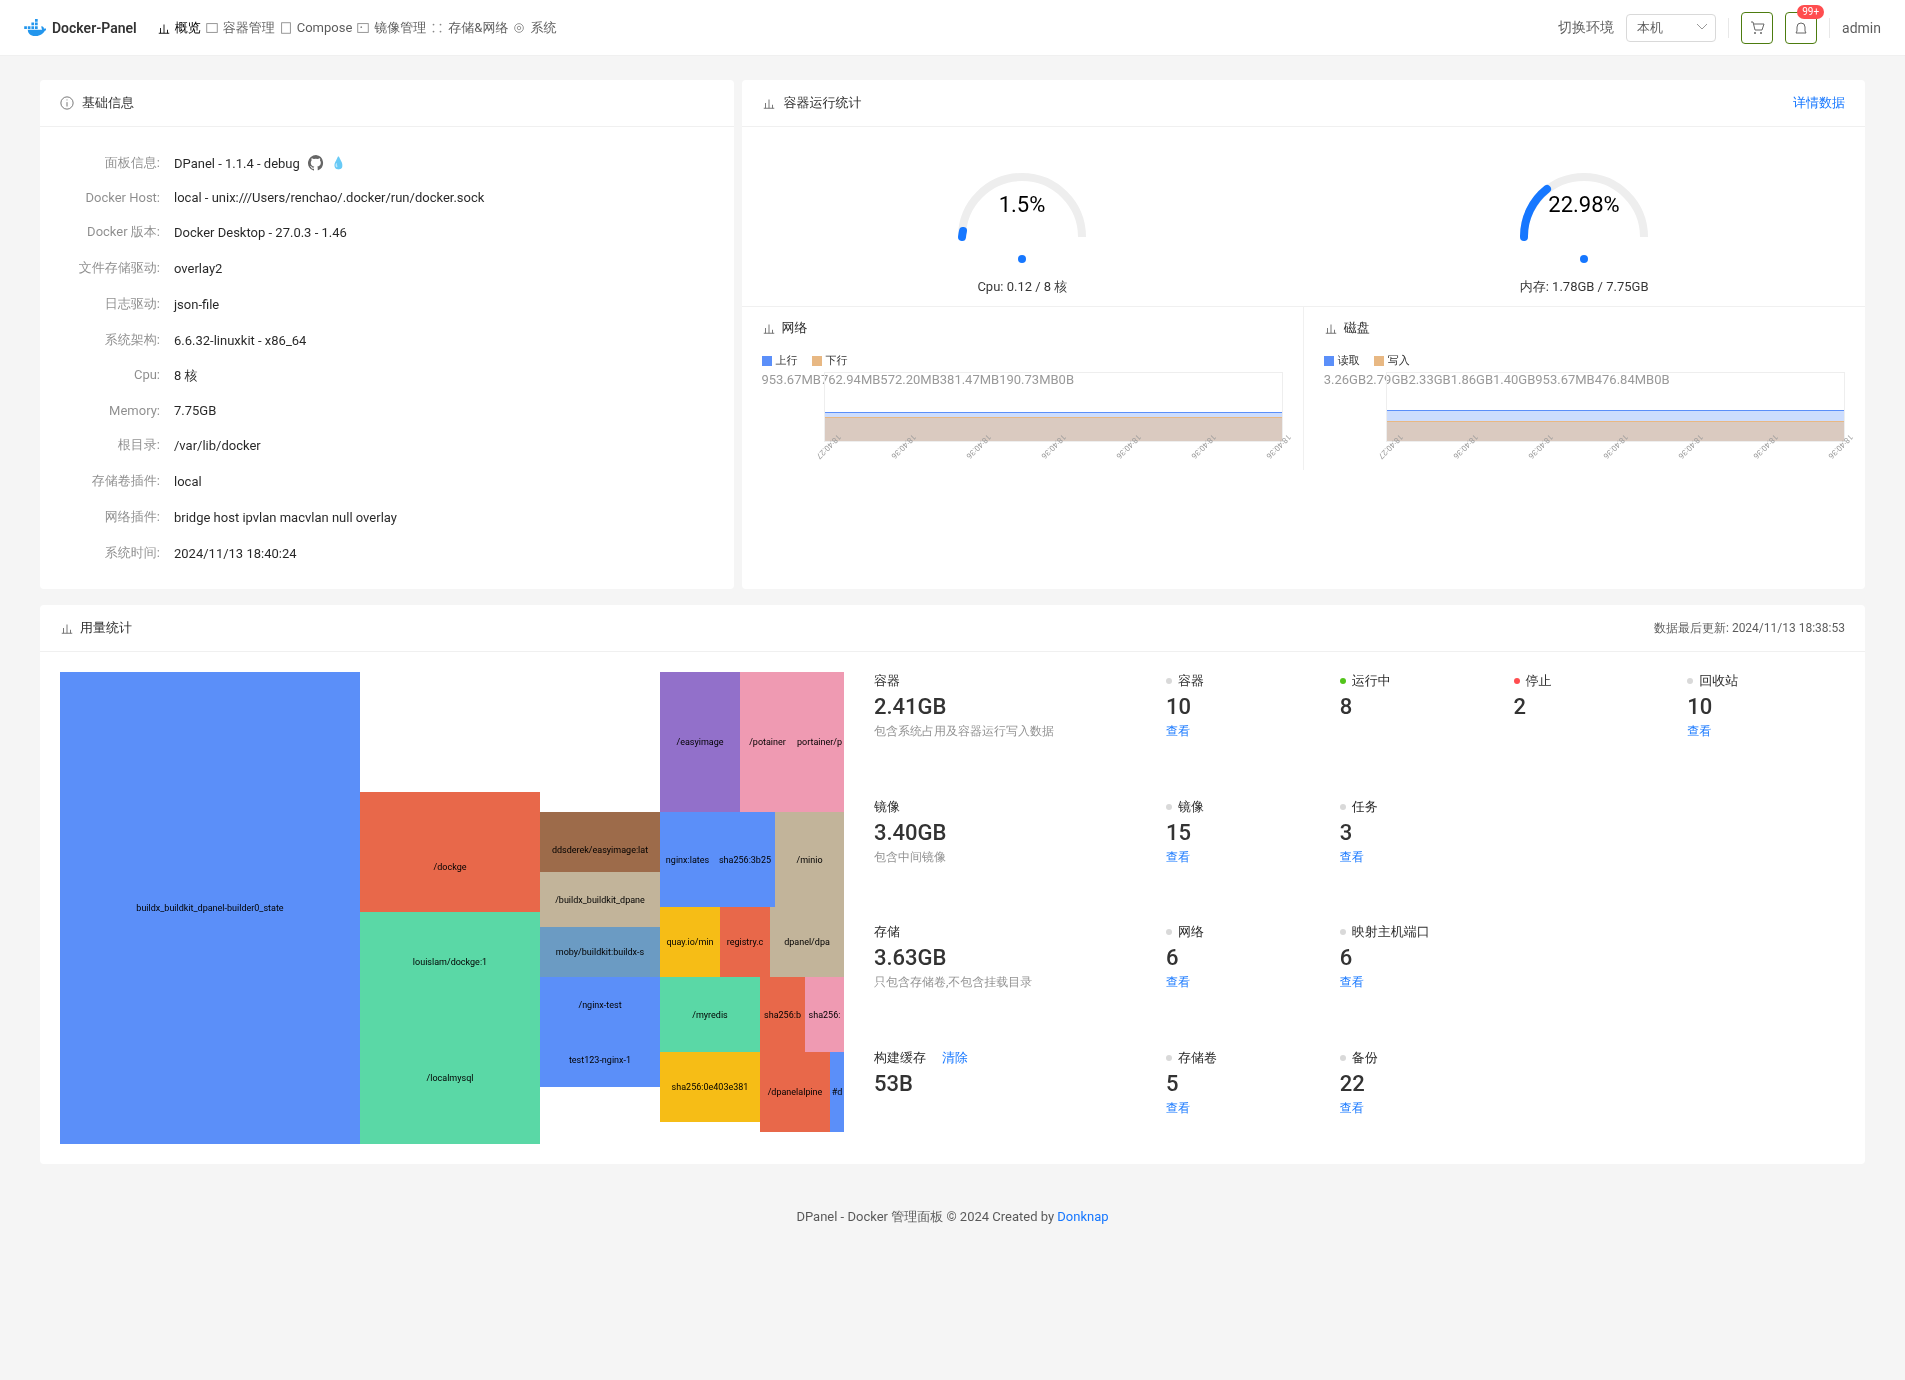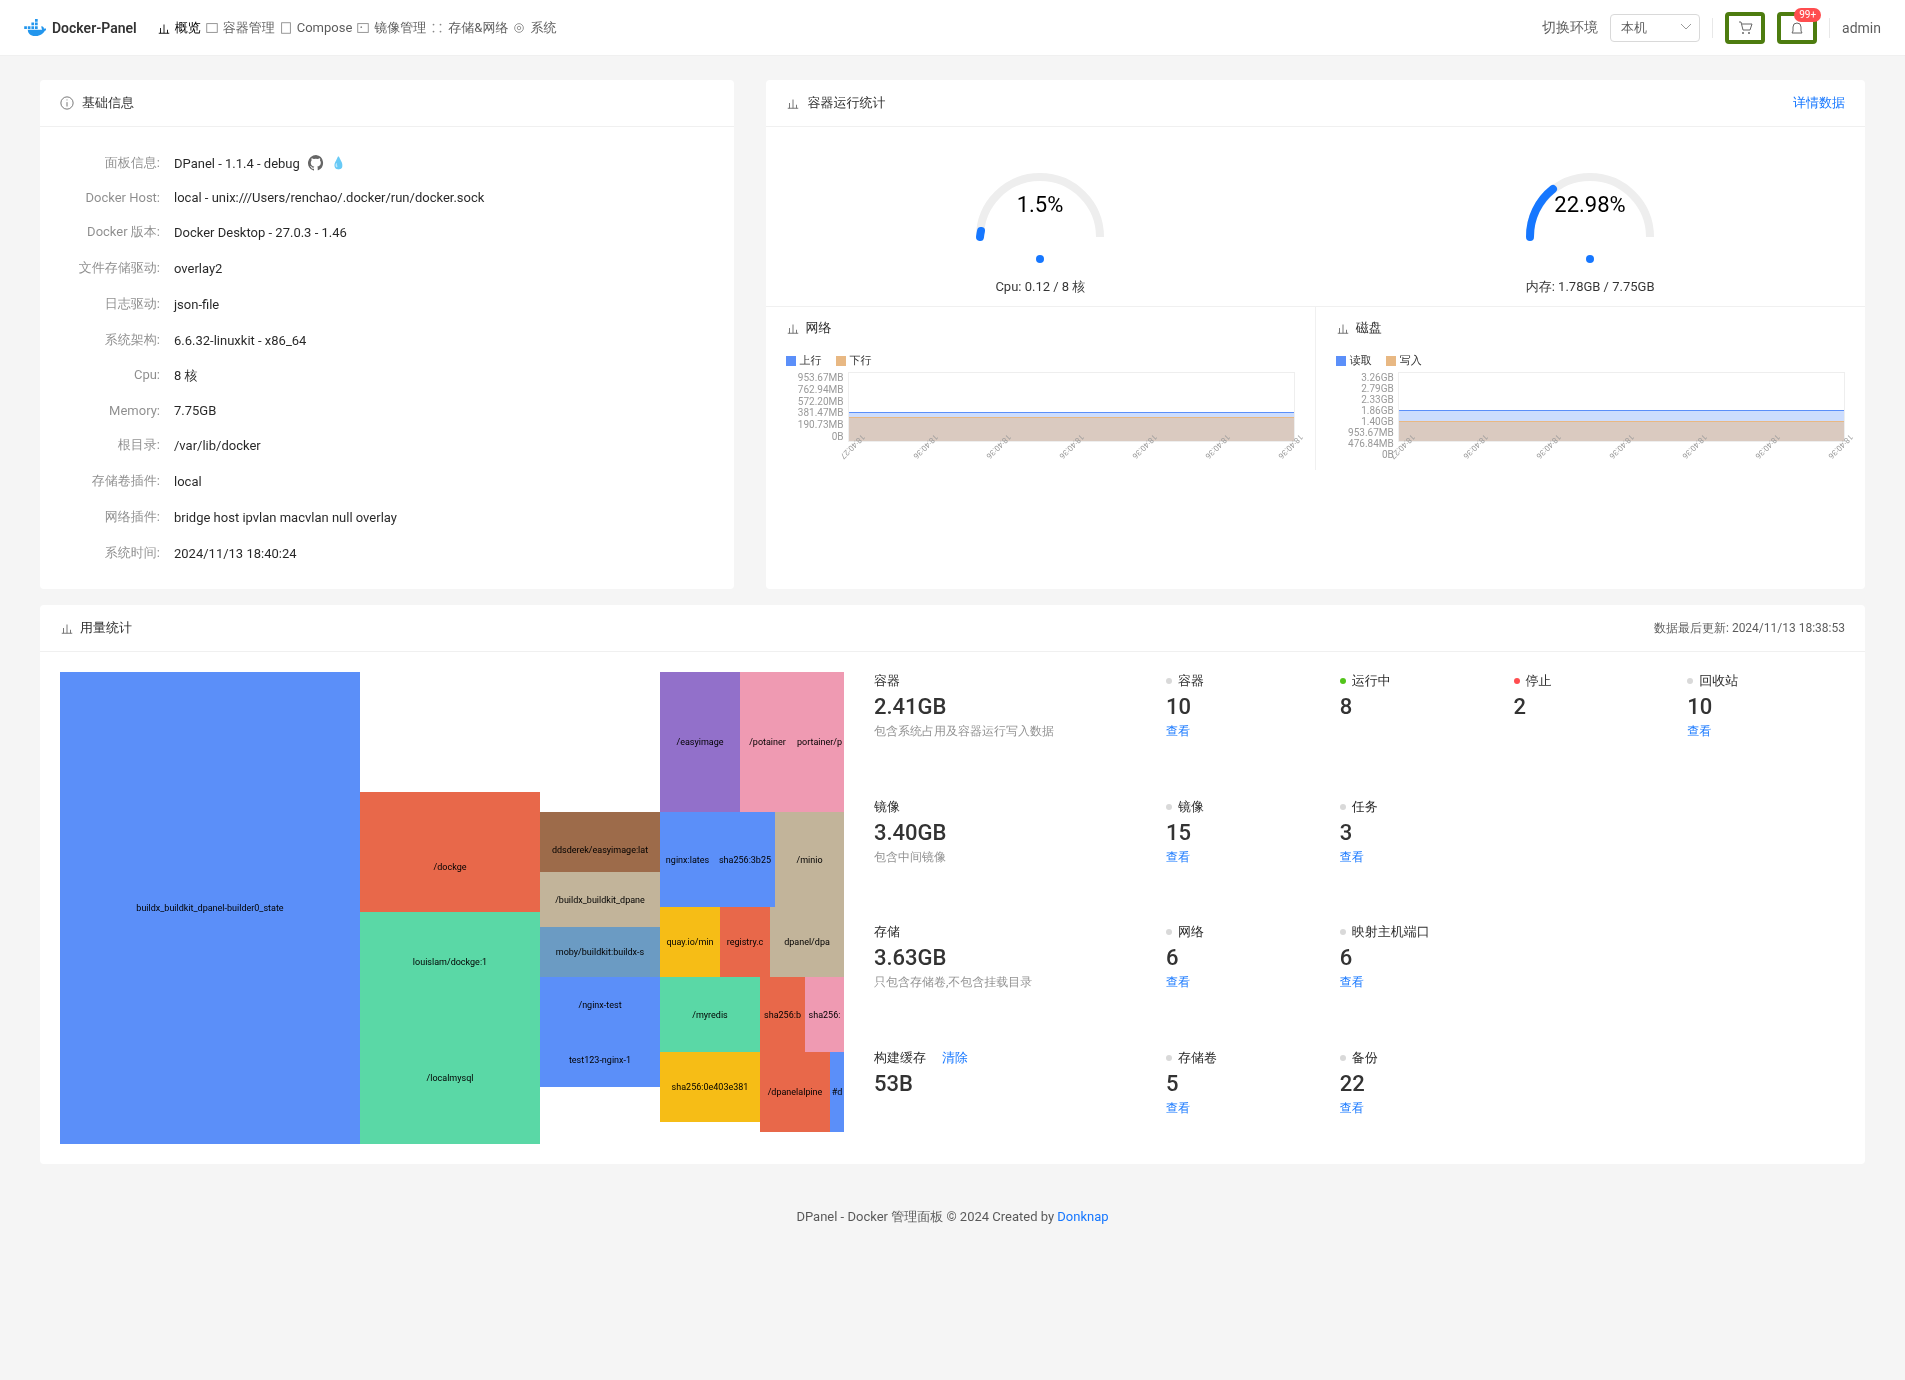--- a/index.html
+++ b/index.html
@@ -5,45 +5,45 @@
 * { box-sizing: border-box; margin: 0; padding: 0; }
 body { font-family: -apple-system, BlinkMacSystemFont, "Segoe UI", Roboto, sans-serif; background: #f5f5f5; color: #333; font-size: 14px; }
 .header { background: #fff; height: 56px; display: flex; align-items: center; padding: 0 24px; border-bottom: 1px solid #f0f0f0; }
 .logo { display: flex; align-items: center; font-weight: 600; color: #333; margin-right: 20px; }
 .logo svg { margin-right: 6px; }
 .nav { display: flex; gap: 4px; }
 .nav-item { display: flex; align-items: center; gap: 4px; color: rgba(0,0,0,0.65); cursor: pointer; font-size: 13px; }
 .nav-item.active { color: #000; font-weight: 500; }
 .header-right { margin-left: auto; display: flex; align-items: center; gap: 12px; color: rgba(0,0,0,0.65); }
 .env-select { border: 1px solid #d9d9d9; border-radius: 4px; padding: 4px 28px 4px 10px; background: #fff; position: relative; font-size: 13px; min-width: 90px; }
-.icon-btn { width: 40px; height: 32px; display: flex; align-items: center; justify-content: center; border: 4px solid #4d7c0f; border-radius: 4px; cursor: pointer; position: relative; }
+.icon-btn { width: 32px; height: 32px; display: flex; align-items: center; justify-content: center; border: 1px solid #4d7c0f; border-radius: 4px; cursor: pointer; position: relative; }
 .badge { position: absolute; top: -8px; right: -8px; background: #ff4d4f; color: #fff; border-radius: 10px; font-size: 10px; padding: 1px 5px; line-height: 1.2; }
 .divider-v { width: 1px; height: 20px; background: #e8e8e8; }
 .main { padding: 24px 40px; }
-.row { display: flex; gap: 32px; margin-bottom: 16px; justify-content: flex-end; }
+.row { display: flex; gap: 8px; margin-bottom: 16px; justify-content: flex-end; }
 .card { background: #fff; border-radius: 4px; flex: 1; }
 .card-header { padding: 14px 20px; display: flex; align-items: center; gap: 8px; color: rgba(0,0,0,0.85); font-size: 13px; border-bottom: 1px solid #f0f0f0; }
 .card-body { padding: 18px 28px; }
 .info-row { display: flex; padding: 9px 0; font-size: 13px; }
 .info-label { width: 92px; text-align: right; color: rgba(0,0,0,0.45); margin-right: 14px; }
 .info-value { color: rgba(0,0,0,0.85); display: flex; align-items: center; gap: 8px; }
 .link { color: #1677ff; cursor: pointer; }
 .gauge-row { display: flex; justify-content: space-around; padding: 20px 0 10px; }
 .gauge { text-align: center; width: 240px; }
 .gauge-dot { width: 8px; height: 8px; border-radius: 50%; display: inline-block; margin-top: -30px; }
 .gauge-label { font-size: 13px; color: rgba(0,0,0,0.8); margin-top: 12px; }
 .mini-charts { display: flex; border-top: 1px solid #f0f0f0; }
 .mini-chart { flex: 1; padding: 12px 20px 8px; }
 .mini-chart:first-child { border-right: 1px solid #f0f0f0; }
 .mini-title { display: flex; align-items: center; gap: 6px; font-size: 13px; color: rgba(0,0,0,0.85); margin-bottom: 16px; }
 .legend { display: flex; gap: 14px; font-size: 11px; margin-bottom: 4px; }
 .legend-item { display: flex; align-items: center; gap: 4px; }
 .legend-sq { width: 10px; height: 10px; }
 .chart-area { position: relative; height: 90px; }
-.y-labels { position: absolute; left: 0; top: 0; height: 70px; width: 58px; display: flex; flex-direction: column; justify-content: space-between; font-size: 10px; color: #999; text-align: right; }
+.y-labels { position: absolute; left: 0; top: 0; height: 70px; width: 58px; display: flex; flex-direction: row; justify-content: space-between; font-size: 13px; color: #999; text-align: right; }
 .chart-plot { position: absolute; left: 62px; right: 0; top: 0; height: 70px; border: 1px solid #eee; }
 .chart-layer { position: absolute; left: 0; right: 0; bottom: 0; }
 .x-labels { position: absolute; left: 62px; right: 0; bottom: 0; display: flex; justify-content: space-between; font-size: 8px; color: #999; }
 .x-labels span { writing-mode: vertical-rl; transform: rotate(45deg); }
 .usage-card .card-header { justify-content: space-between; }
 .usage-body { display: flex; padding: 20px; gap: 30px; }
 .treemap { width: 784px; height: 472px; position: relative; font-size: 9px; color: #000; }
 .tm { position: absolute; display: flex; align-items: center; justify-content: center; overflow: hidden; padding: 2px; }
 .stats-grid { flex: 1; display: grid; grid-template-columns: 1.3fr 1fr 1fr 1fr; gap: 30px 16px; }
 .stat { min-width: 0; }

